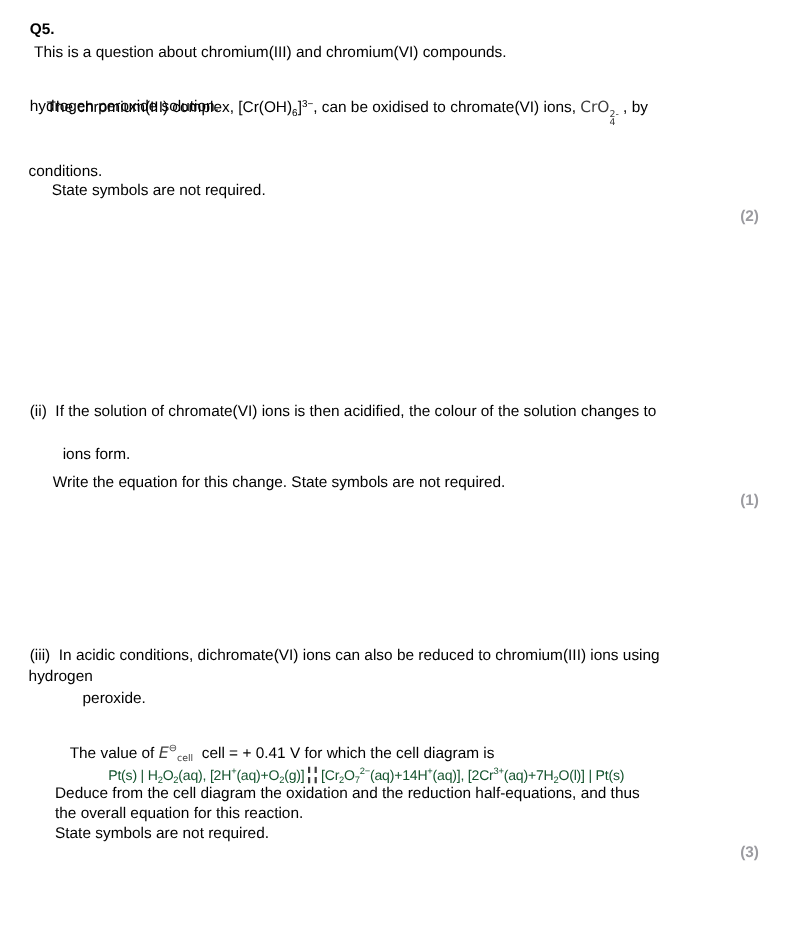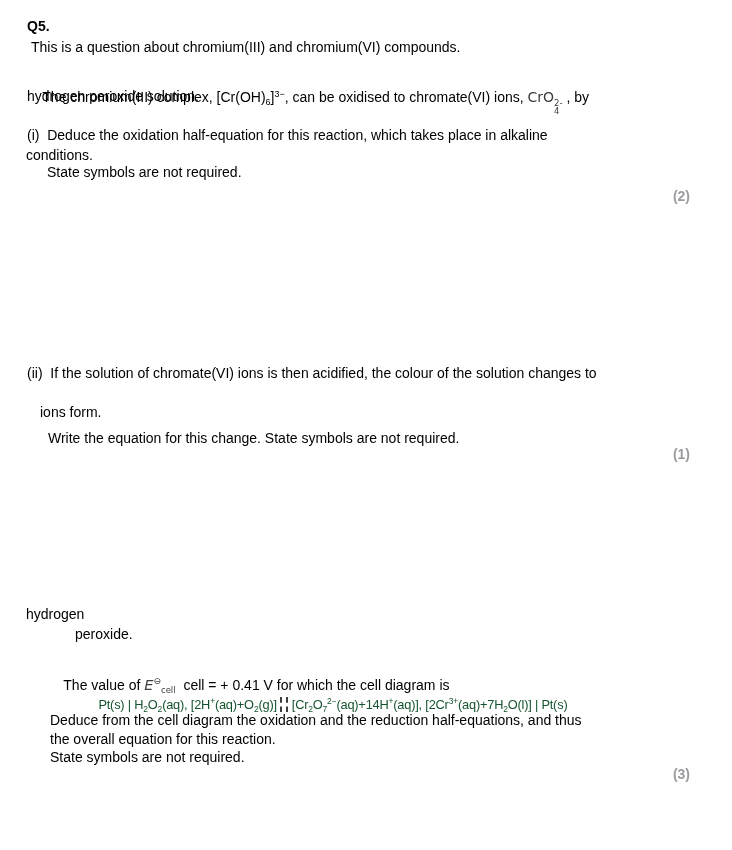--- a/index.html
+++ b/index.html
@@ -78,30 +78,30 @@
 <div id="page">
 
   <div class="ln bold" style="top:16px; left:27px;">Q5.</div>
   <div class="ln" style="top:37px; left:31px;">This is a question about chromium(III) and chromium(VI) compounds.</div>
 
   <div class="ln" style="top:64px; left:27px;">
     <span>The chromium(III) complex, [Cr(OH)</span><span class="sb">6</span><span>]</span><span class="sp">3−</span><span>, can be oxidised to chromate(VI) ions, </span><span class="fm"><span>CrO</span><span class="stack"><span class="top">2-</span><span class="bot">4</span></span></span><span> , by</span>
   </div>
   <div class="ln" style="top:86px; left:27px;">hydrogen peroxide solution.</div>
 
-  <div class="ln" style="top:125px; left:27px;">(i)  Deduce the oxidation half-equation for this reaction, which takes place in alkaline</div>
   <div class="ln" style="top:145px; left:26px;">conditions.</div>
   <div class="ln" style="top:162px; left:47px;">State symbols are not required.</div>
   <div class="marks" style="top:188px;">(2)</div>
 
   <div class="ln" style="top:363px; left:27px;">(ii)  If the solution of chromate(VI) ions is then acidified, the colour of the solution changes to</div>
-  <div class="ln" style="top:402px; left:40px;">ions form.</div>
+  <div class="ln" style="top:402px; left:57px;">ions form.</div>
   <div class="ln" style="top:428px; left:48px;">Write the equation for this change. State symbols are not required.</div>
   <div class="marks" style="top:446px;">(1)</div>
 
+  <div class="ln" style="top:585px; left:27px;">(iii)  In acidic conditions, dichromate(VI) ions can also be reduced to chromium(III) ions using</div>
   <div class="ln" style="top:604px; left:26px;">hydrogen</div>
   <div class="ln" style="top:624px; left:55px;margin-left:20px;">peroxide.</div>
 
   <div class="ln" style="top:651px; left:48px;">
     <span>The value of </span><span class="fm"><span class="esym">E</span><span class="esup">⊖</span><span class="esub">cell</span></span><span>  cell = + 0.41 V for which the cell diagram is</span>
   </div>
 
   <div class="celldiag" style="top:681px; left:85px;">
     <span>Pt(s) | H</span><span class="sb">2</span><span>O</span><span class="sb">2</span><span>(aq), [2H</span><span class="sp">+</span><span>(aq)+O</span><span class="sb">2</span><span>(g)]</span><span class="saltbridge"></span><span>[Cr</span><span class="sb">2</span><span>O</span><span class="sb">7</span><span class="sp">2−</span><span>(aq)+14H</span><span class="sp">+</span><span>(aq)], [2Cr</span><span class="sp">3+</span><span>(aq)+7H</span><span class="sb">2</span><span>O(l)] | Pt(s)</span>
   </div>

